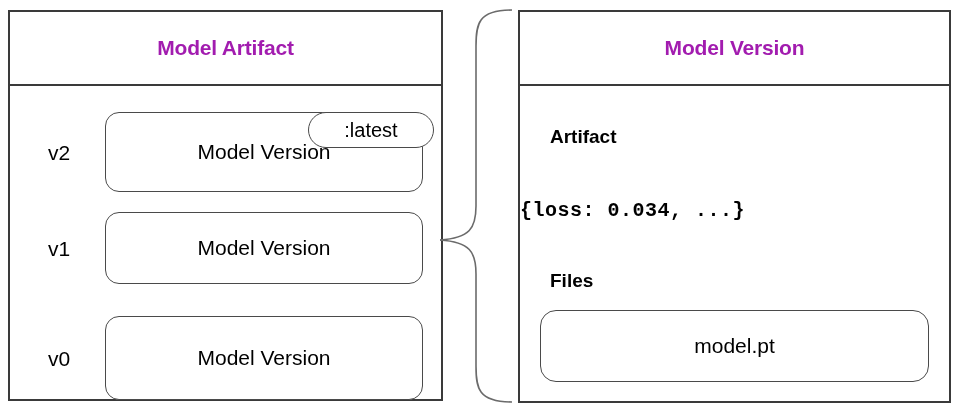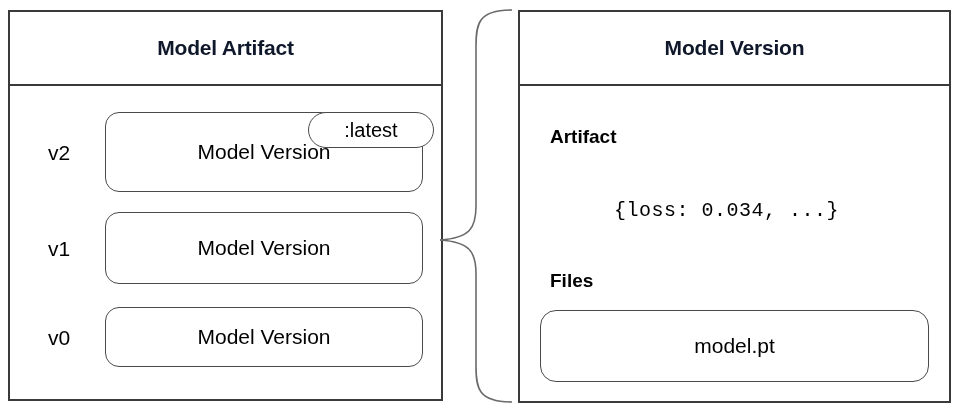--- a/index.html
+++ b/index.html
@@ -35,21 +35,21 @@
     border-bottom: 2px solid #3a3a3a;
     display: flex;
     align-items: center;
     justify-content: center;
     box-sizing: border-box;
   }
   .panel-title {
     font-size: 21px;
     font-weight: bold;
     letter-spacing: -0.2px;
-    color: #0f172a;
+    color: #a21caf;
   }
   .panel-body {
     position: absolute;
     left: 0;
     right: 0;
     top: 74px;
     bottom: 0;
   }
 
   
@@ -108,25 +108,25 @@
     position: absolute;
     font-size: 19px;
     font-weight: bold;
     color: #000000;
     left: 30px;
   }
   .metadata-value {
     position: absolute;
     left: 0;
     right: 16px;
-    text-align: center;
     font-family: "Liberation Mono", "DejaVu Sans Mono", monospace;
     font-size: 20px;
     color: #000000;
     letter-spacing: 0.5px;
+    font-weight: bold;
   }
   .file-box {
     position: absolute;
     left: 20px;
     right: 20px;
     border: 1.4px solid #4a4a4a;
     border-radius: 16px;
     background: #ffffff;
     display: flex;
     align-items: center;
@@ -180,21 +180,21 @@
         </div>
       </div>
 
       <div class="version-row" style="top:126px; height:72px;">
         <span class="version-label">v1</span>
         <div class="mv-box">
           <span class="mv-box-label">Model Version</span>
         </div>
       </div>
 
-      <div class="version-row" style="top:221px; height:60px;padding-left:36px;">
+      <div class="version-row" style="top:230px; height:84px;padding-left:36px;">
         <span class="version-label">v0</span>
         <div class="mv-box">
           <span class="mv-box-label">Model Version</span>
         </div>
       </div>
 
     </div>
   </div>
 
   <div class="tag-pill" style="left:308px; top:112px; width:126px; height:36px;">

